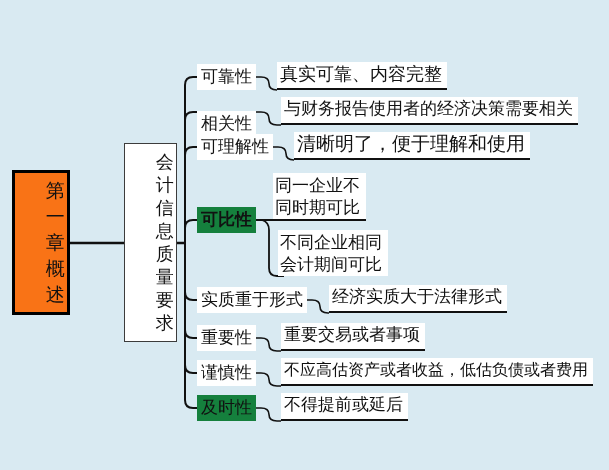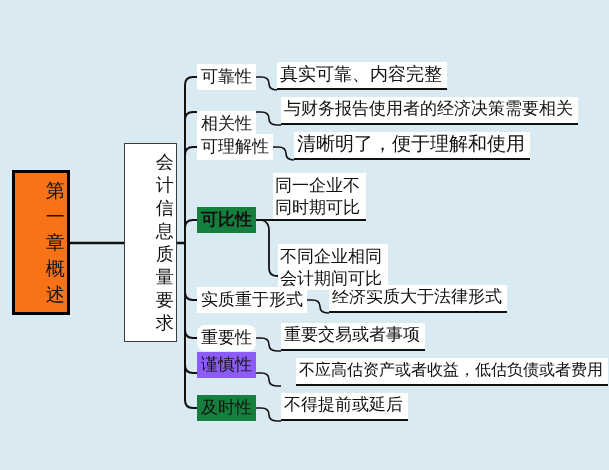--- a/index.html
+++ b/index.html
@@ -83,30 +83,30 @@
 
   <div id="topic-node" class="node vbox" style="background-color: rgb(255, 255, 255);">
     <div class="vtext">会计信息质量要求</div>
   </div>
 
   <div class="node blabel" style="top: 64px; background-color: rgb(255, 255, 255);">可靠性</div>
   <div class="node blabel" style="top: 99px; background-color: rgb(255, 255, 255); margin-top: 12px;">相关性</div>
   <div class="node blabel" style="top: 134px; background-color: rgb(255, 255, 255);">可理解性</div>
   <div class="node blabel" style="top: 207px; background-color: #15803d; font-weight: bold;">可比性</div>
   <div class="node blabel" style="top: 287px; background-color: rgb(255, 255, 255);">实质重于形式</div>
-  <div class="node blabel" style="top: 325px; background-color: rgb(255, 255, 255); border-radius: 8px;">重要性</div>
-  <div class="node blabel" style="top: 352px; background-color: #8b5cf6;">谨慎性</div>
+  <div class="node blabel" style="top: 325px; background-color: rgb(255, 255, 255);">重要性</div>
+  <div class="node blabel" style="top: 360px; background-color: #ffffff;">谨慎性</div>
   <div class="node blabel" style="top: 395px; background-color: #15803d; font-family: Liberation Serif, serif;">及时性</div>
 
   <div class="node desc desc-lg" style="left: 277px; top: 62px; font-size: 18px; background-color: rgb(255, 255, 255);">真实可靠、内容完整</div>
   <div class="node desc" style="left: 281px; top: 97px; background-color: rgb(255, 255, 255);">与财务报告使用者的经济决策需要相关</div>
   <div class="node desc desc-lg" style="left: 294px; top: 132px; background-color: rgb(255, 255, 255);">清晰明了，便于理解和使用</div>
   <div class="node desc" style="left: 329px; top: 285px; background-color: rgb(255, 255, 255);">经济实质大于法律形式</div>
   <div class="node desc" style="left: 281px; top: 323px; background-color: rgb(255, 255, 255);">重要交易或者事项</div>
-  <div class="node desc desc-sm" style="left: 296px; top: 358px; background-color: rgb(255, 255, 255);">不应高估资产或者收益，低估负债或者费用</div>
+  <div class="node desc desc-sm" style="left: 281px; top: 358px; background-color: rgb(255, 255, 255);">不应高估资产或者收益，低估负债或者费用</div>
   <div class="node desc" style="left: 281px; top: 393px; background-color: rgb(255, 255, 255);">不得提前或延后</div>
 
   <div class="node subdesc underlined" style="left: 273px; top: 173px; background-color: rgb(255, 255, 255);">同一企业不
 同时期可比</div>
-  <div class="node subdesc" style="left: 278px; top: 244px; background-color: rgb(255, 255, 255);">不同企业相同
+  <div class="node subdesc" style="left: 278px; top: 230px; background-color: rgb(255, 255, 255);">不同企业相同
 会计期间可比</div>
 
 </div>
 
 </body></html>

